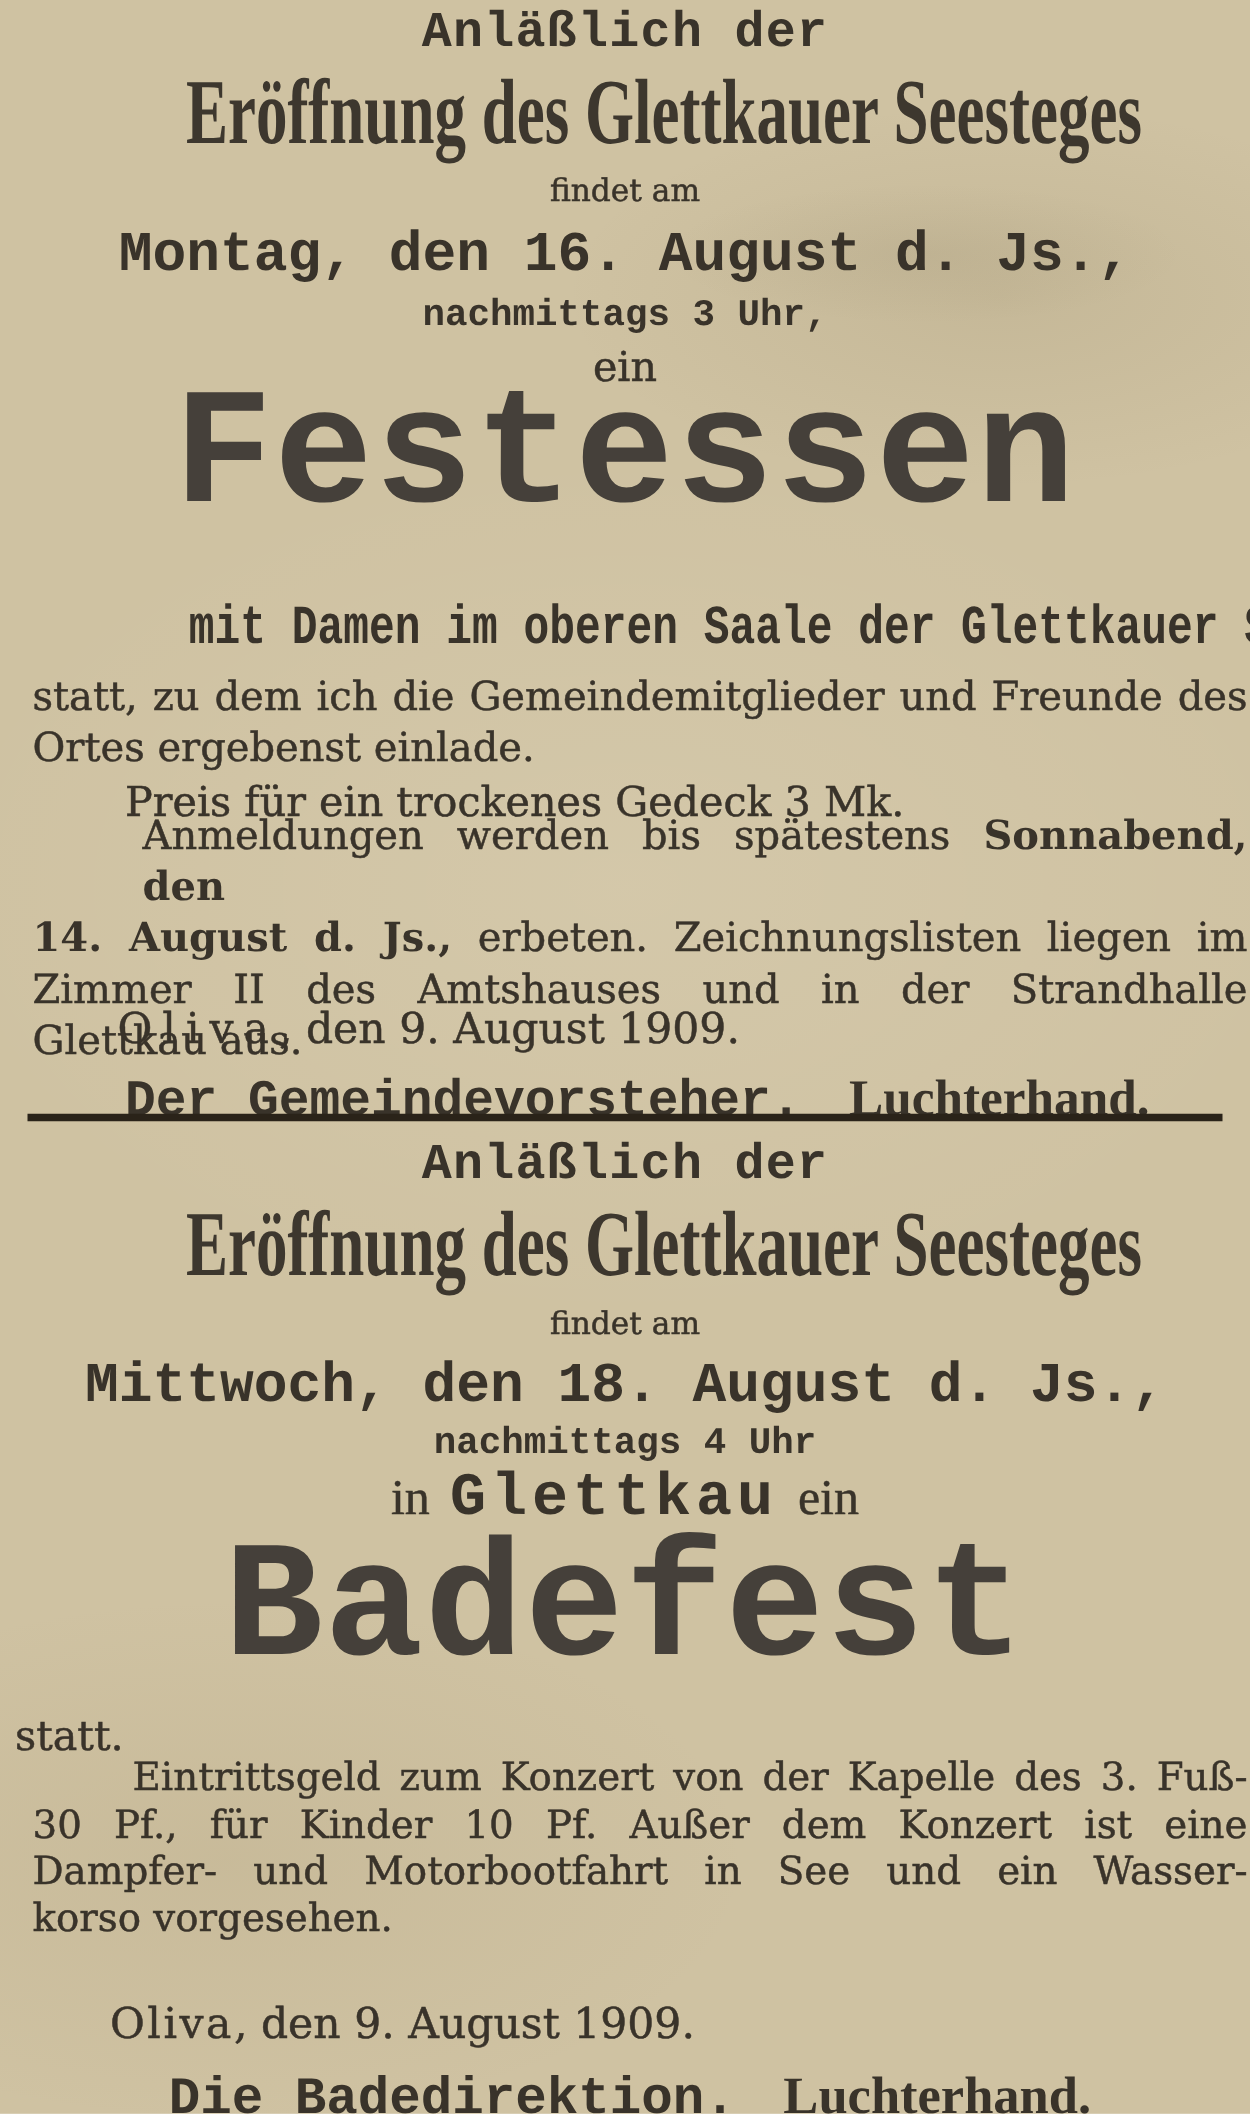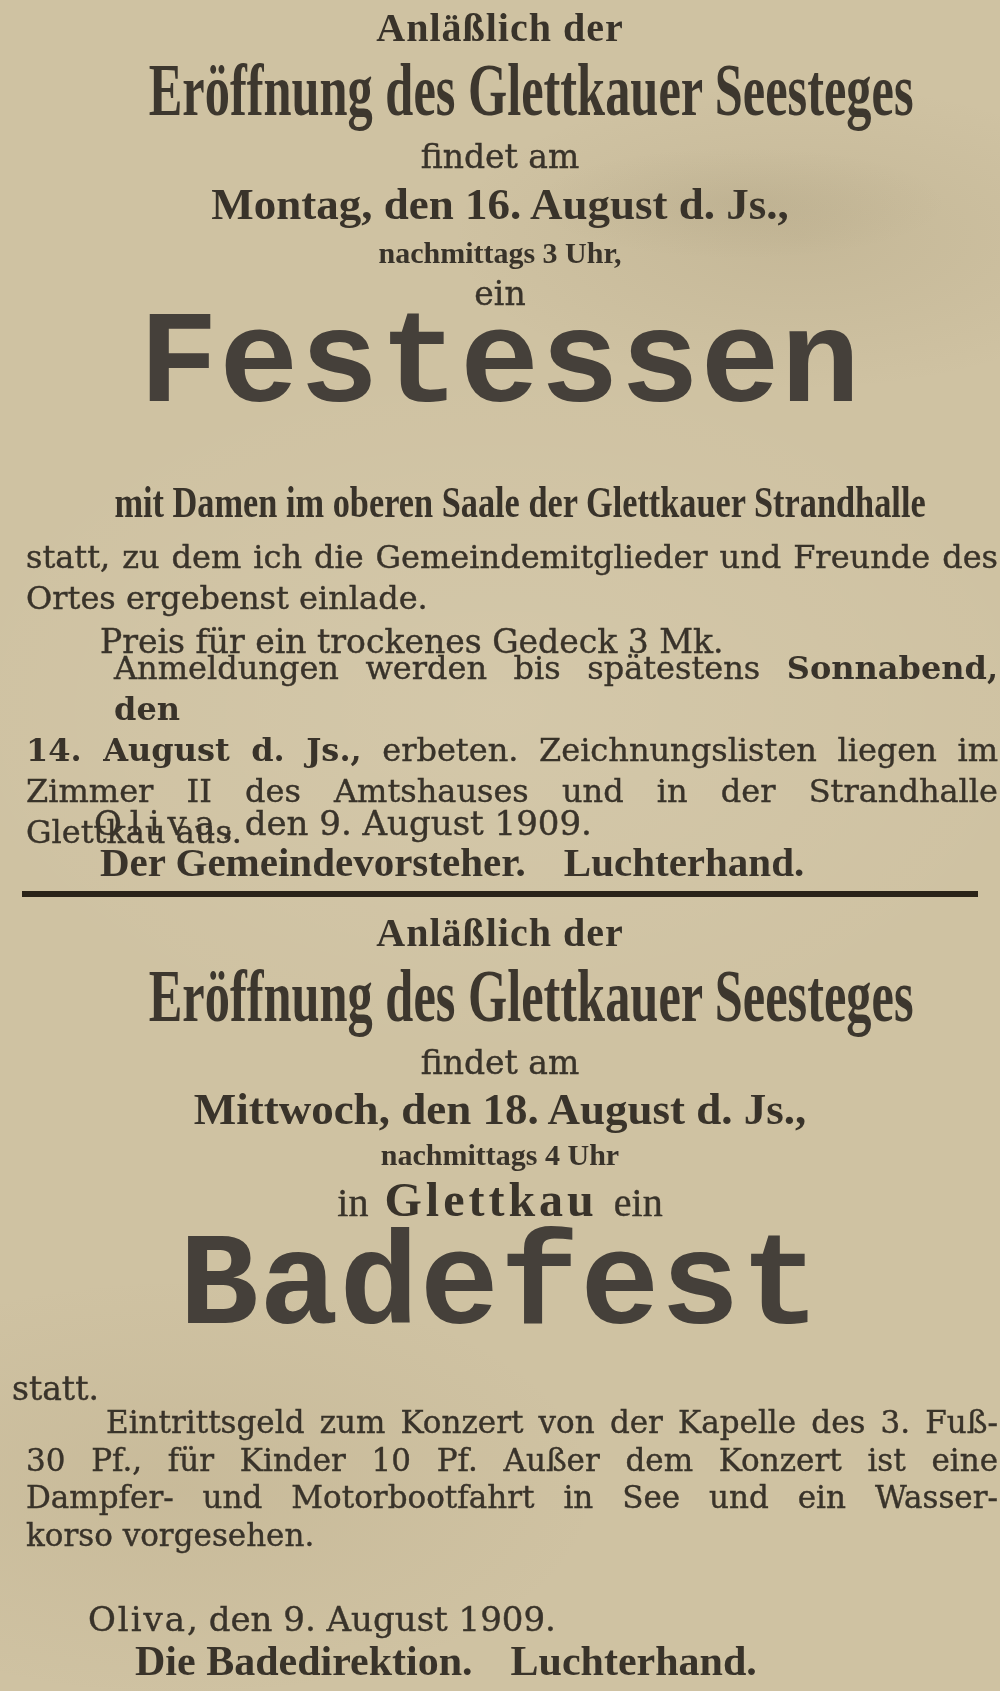--- a/index.html
+++ b/index.html
@@ -14,48 +14,48 @@
       radial-gradient(800px 500px at 50% 42%, rgba(255,250,235,0.10), transparent 70%),
       #cfc2a2;
     color:#39332a;
   }
   .abs{position:absolute;}
   .ctr{left:0;right:0;text-align:center;}
   .nowrap{white-space:nowrap;}
   .cond{display:inline-block;transform-origin:50% 50%;}
 
   .fraktur  {font-family:"DejaVu Serif",serif;font-weight:400;-webkit-text-stroke:0.4px #39332a;}
-  .frakturB {font-family:Liberation Serif, serif;font-weight:700;}
+  .frakturB {font-family:Liberation Mono, monospace;font-weight:700;}
   .romanB   {font-family:"Liberation Serif",serif;font-weight:700;}
   .sansD    {font-family:Liberation Mono, monospace;font-weight:700;color:#45403a;}
 
   .kicker{font-size:40px;letter-spacing:1px;line-height:1;}
   .headline{font-size:70px;line-height:1;color:#3d372e;}
   .headline .cond{transform:scale(0.72,1.06);}
-  .leadin{font-size:33px;line-height:1;}
+  .leadin{font-size:25px;line-height:1;}
   .dateline-big{font-size:45px;line-height:1;}
   .timeline{font-size:30px;line-height:1;}
   .article{font-size:33px;line-height:1;}
   .event-title{font-size:132px;line-height:1;letter-spacing:1px;}
   .subtitle{font-size:44px;line-height:1;}
   .subtitle .cond{transform:scale(0.78,1);}
 
   .para{position:absolute;left:26px;width:972px;}
   .para .ln{text-align:justify;text-align-last:justify;}
   .para .ln-last{text-align:left;text-align-last:left;}
   .b1{font-size:32px;line-height:41px;}
   .b2{font-size:31px;line-height:37.5px;}
   .boldseg{font-family:"DejaVu Serif",serif;font-weight:700;-webkit-text-stroke:0;}
 
   .statt{font-size:33px;line-height:1;}
   .price{font-size:33px;line-height:1;}
   .dl{font-size:34px;line-height:1;}
   .oliva1{letter-spacing:8px;}
   .oliva2{letter-spacing:2px;}
-  .sig{font-size:41px;line-height:1;white-space:nowrap;}
+  .sig{font-size:41px;line-height:1;white-space:nowrap;margin-top:16px;}
   .sig .name{margin-left:38px;}
   .rule{position:absolute;left:22px;width:956px;height:6px;background:#2a2319;}
 </style>
 </head>
 <body>
 
 <div id="page">
 
   <div class="abs ctr kicker frakturB" style="top:8px">Anläßlich der</div>
 

